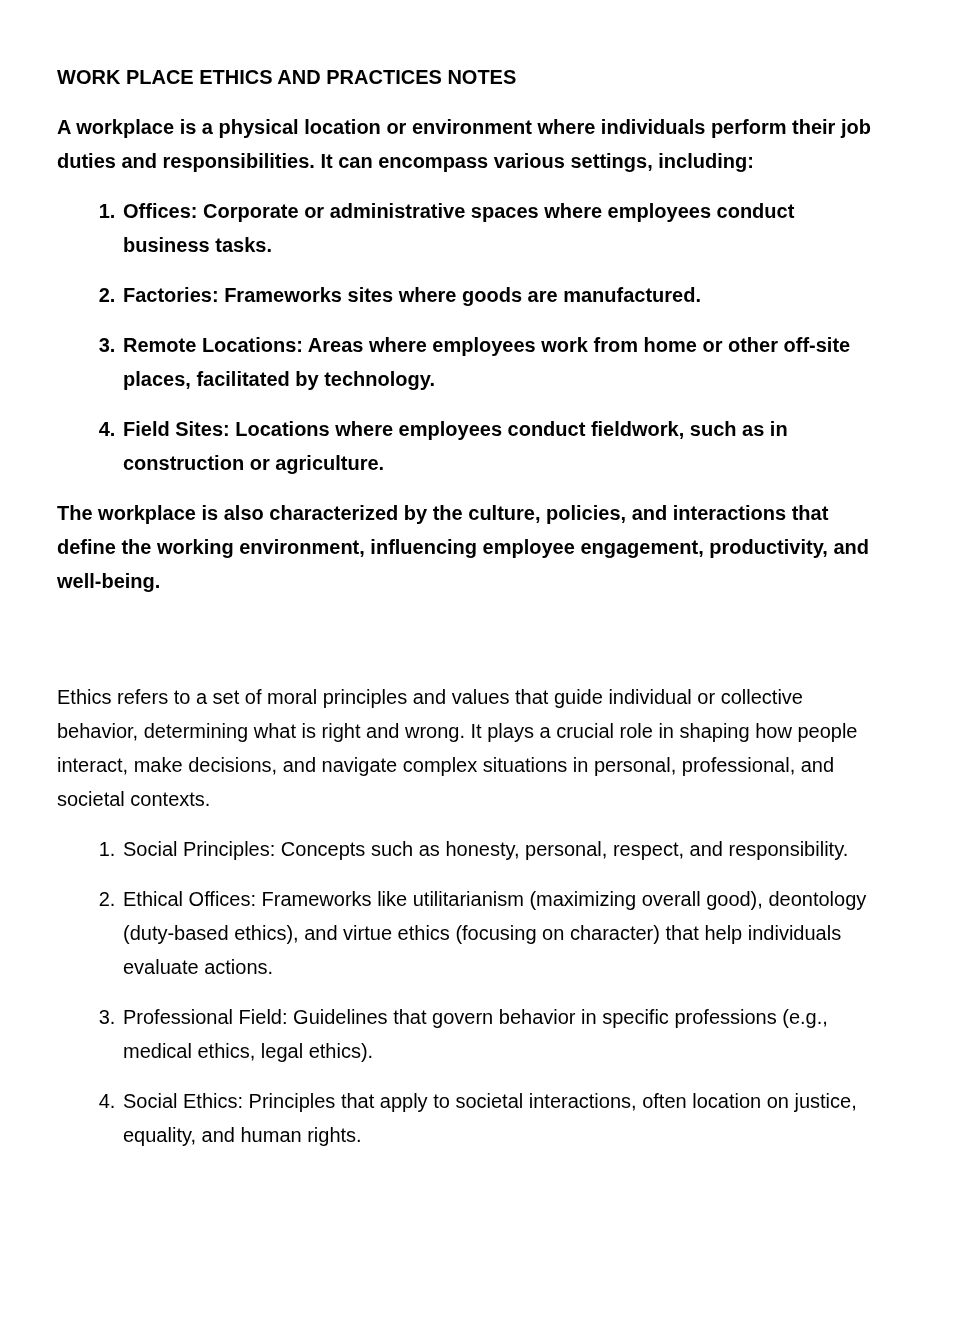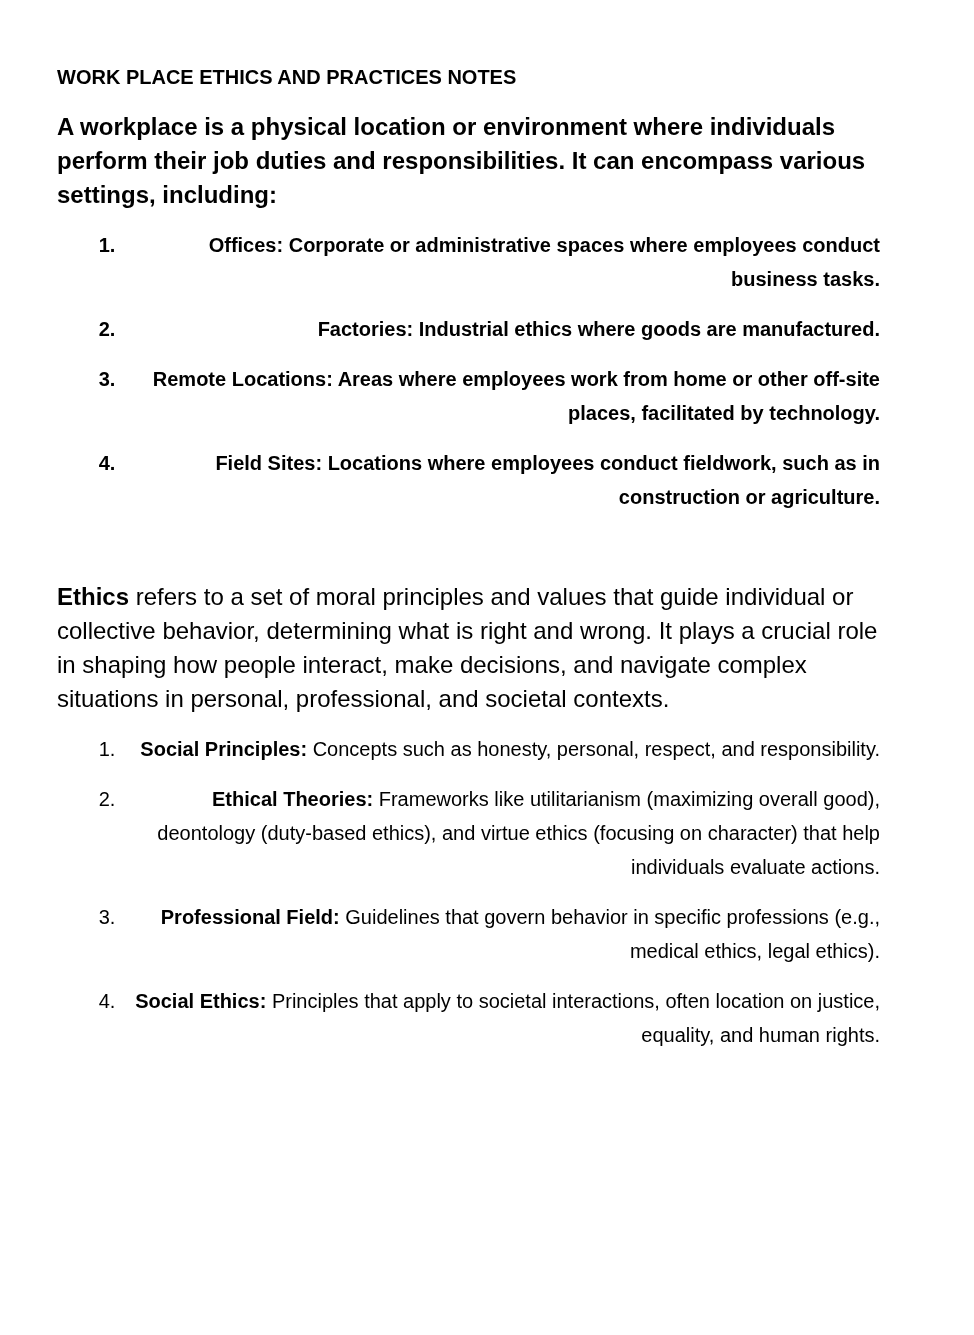--- a/index.html
+++ b/index.html
@@ -21,70 +21,70 @@
     padding: 60px 54px 0 57px;
     background: #ffffff;
   }
   .doc-title {
     font-size: 20px;
     font-weight: bold;
     line-height: 34px;
     margin: 0 0 16px 0;
   }
   .para {
-    font-size: 24px;
+    font-size: 20px;
     line-height: 34px;
-    margin: 0 0 16px 0;
+    margin: 16px 0 16px 0;
   }
   .para.bold {
     font-weight: bold;
   }
   ol.doc-list {
     margin: 0 0 0 0;
     padding: 0 0 0 64px;
     font-size: 20px;
     line-height: 34px;
   }
   ol.doc-list li {
     margin: 0 0 16px 0;
     padding-left: 2px;
-    text-align: right;
   }
   ol.bold-list li {
     font-weight: bold;
   }
   .lead {
-    font-weight: bold;
+    font-weight: normal;
   }
   .section-spacer {
     height: 50px;
   }
 </style>
 </head>
 <body>
 
 <div class="page">
 
   <h1 class="doc-title">WORK PLACE ETHICS AND PRACTICES NOTES</h1>
 
   <p class="para bold">A workplace is a physical location or environment where individuals perform their job duties and responsibilities. It can encompass various settings, including:</p>
 
   <ol class="doc-list bold-list">
     <li>Offices: Corporate or administrative spaces where employees conduct business tasks.</li>
-    <li>Factories: Industrial ethics where goods are manufactured.</li>
+    <li>Factories: Frameworks sites where goods are manufactured.</li>
     <li>Remote Locations: Areas where employees work from home or other off-site places, facilitated by technology.</li>
     <li>Field Sites: Locations where employees conduct fieldwork, such as in construction or agriculture.</li>
   </ol>
 
+  <p class="para bold">The workplace is also characterized by the culture, policies, and interactions that define the working environment, influencing employee engagement, productivity, and well-being.</p>
 
   <div class="section-spacer"></div>
 
   <p class="para"><span class="lead">Ethics</span><span> refers to a set of moral principles and values that guide individual or collective behavior, determining what is right and wrong. It plays a crucial role in shaping how people interact, make decisions, and navigate complex situations in personal, professional, and societal contexts.</span></p>
 
 
   <ol class="doc-list">
     <li><span class="lead">Social Principles:</span><span> Concepts such as honesty, personal, respect, and responsibility.</span></li>
-    <li><span class="lead">Ethical Theories:</span><span> Frameworks like utilitarianism (maximizing overall good), deontology (duty-based ethics), and virtue ethics (focusing on character) that help individuals evaluate actions.</span></li>
+    <li><span class="lead">Ethical Offices:</span><span> Frameworks like utilitarianism (maximizing overall good), deontology (duty-based ethics), and virtue ethics (focusing on character) that help individuals evaluate actions.</span></li>
     <li><span class="lead">Professional Field:</span><span> Guidelines that govern behavior in specific professions (e.g., medical ethics, legal ethics).</span></li>
     <li><span class="lead">Social Ethics:</span><span> Principles that apply to societal interactions, often location on justice, equality, and human rights.</span></li>
   </ol>
 
 </div>
 
 </body></html>

